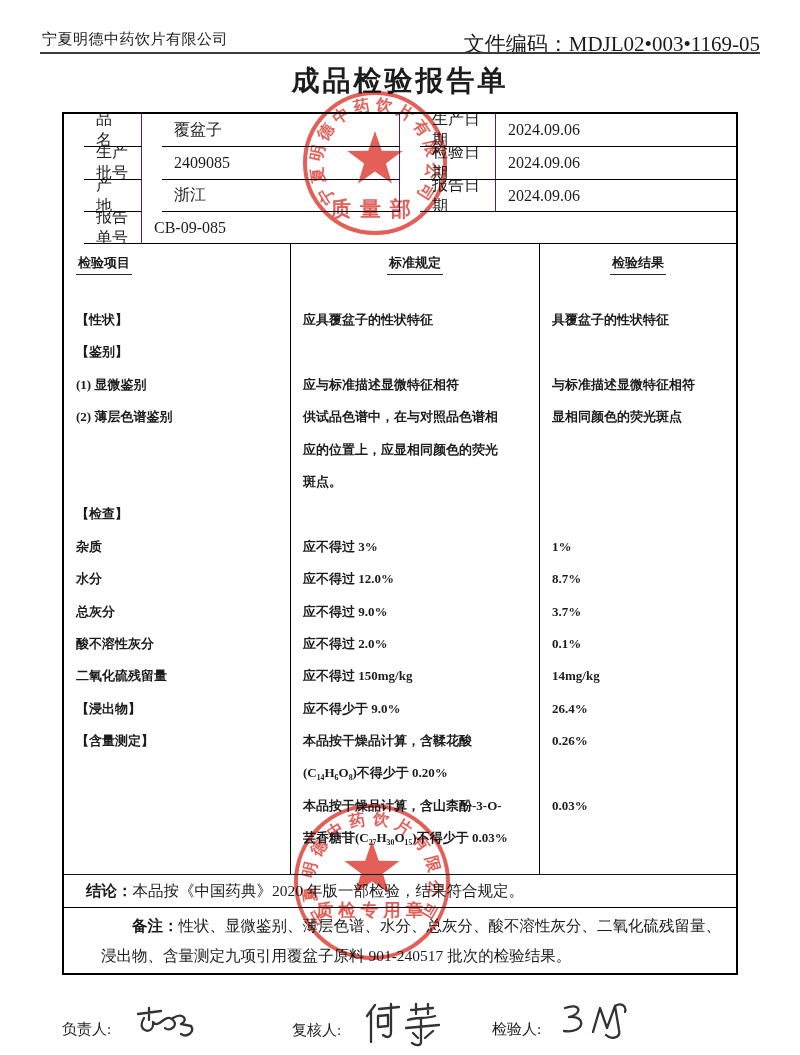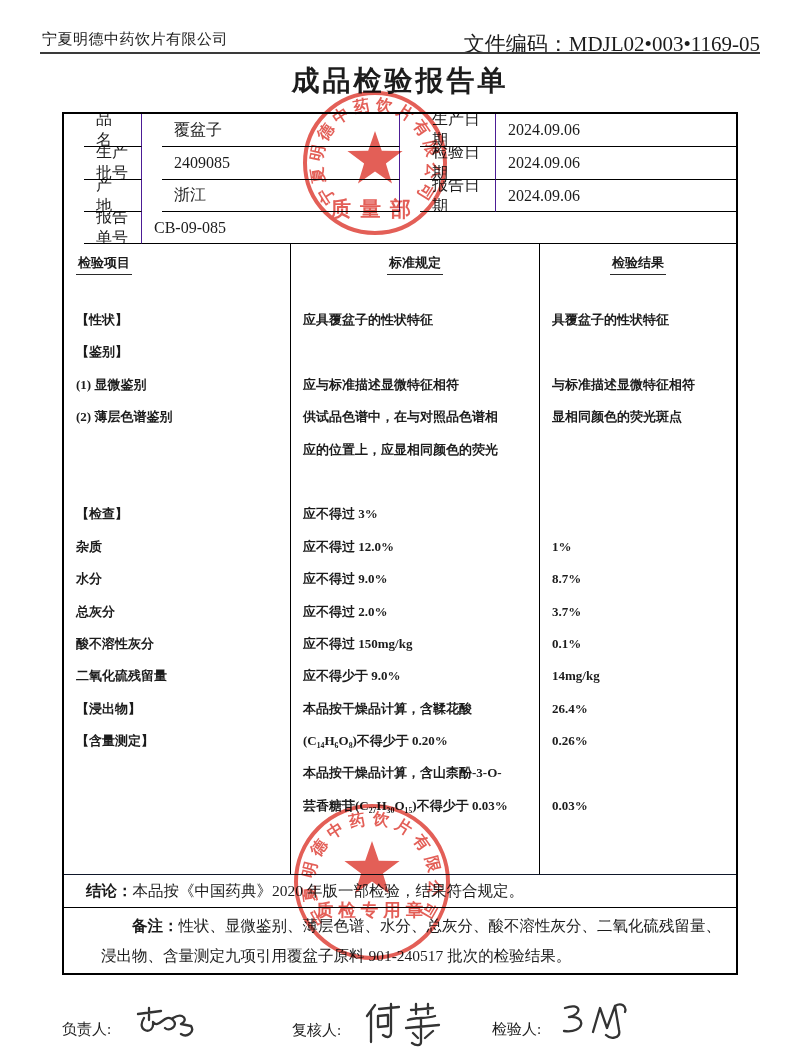--- a/index.html
+++ b/index.html
@@ -109,20 +109,21 @@
       <div class="mline"></div>
       <div class="mline"></div>
     </div>
     <div class="m-col col-b">
       <div class="col-head"><span class="uline">标准规定</span></div>
       <div class="mline">应具覆盆子的性状特征</div>
       <div class="mline"></div>
       <div class="mline">应与标准描述显微特征相符</div>
       <div class="mline">供试品色谱中，在与对照品色谱相</div>
       <div class="mline">应的位置上，应显相同颜色的荧光</div>
+      <div class="mline">斑点。</div>
       <div class="mline"></div>
       <div class="mline">应不得过 3%</div>
       <div class="mline">应不得过 12.0%</div>
       <div class="mline">应不得过 9.0%</div>
       <div class="mline">应不得过 2.0%</div>
       <div class="mline">应不得过 150mg/kg</div>
       <div class="mline">应不得少于 9.0%</div>
       <div class="mline">本品按干燥品计算，含鞣花酸</div>
       <div class="mline">(C₁₄H₆O₈)不得少于 0.20%</div>
       <div class="mline">本品按干燥品计算，含山柰酚-3-O-</div>

